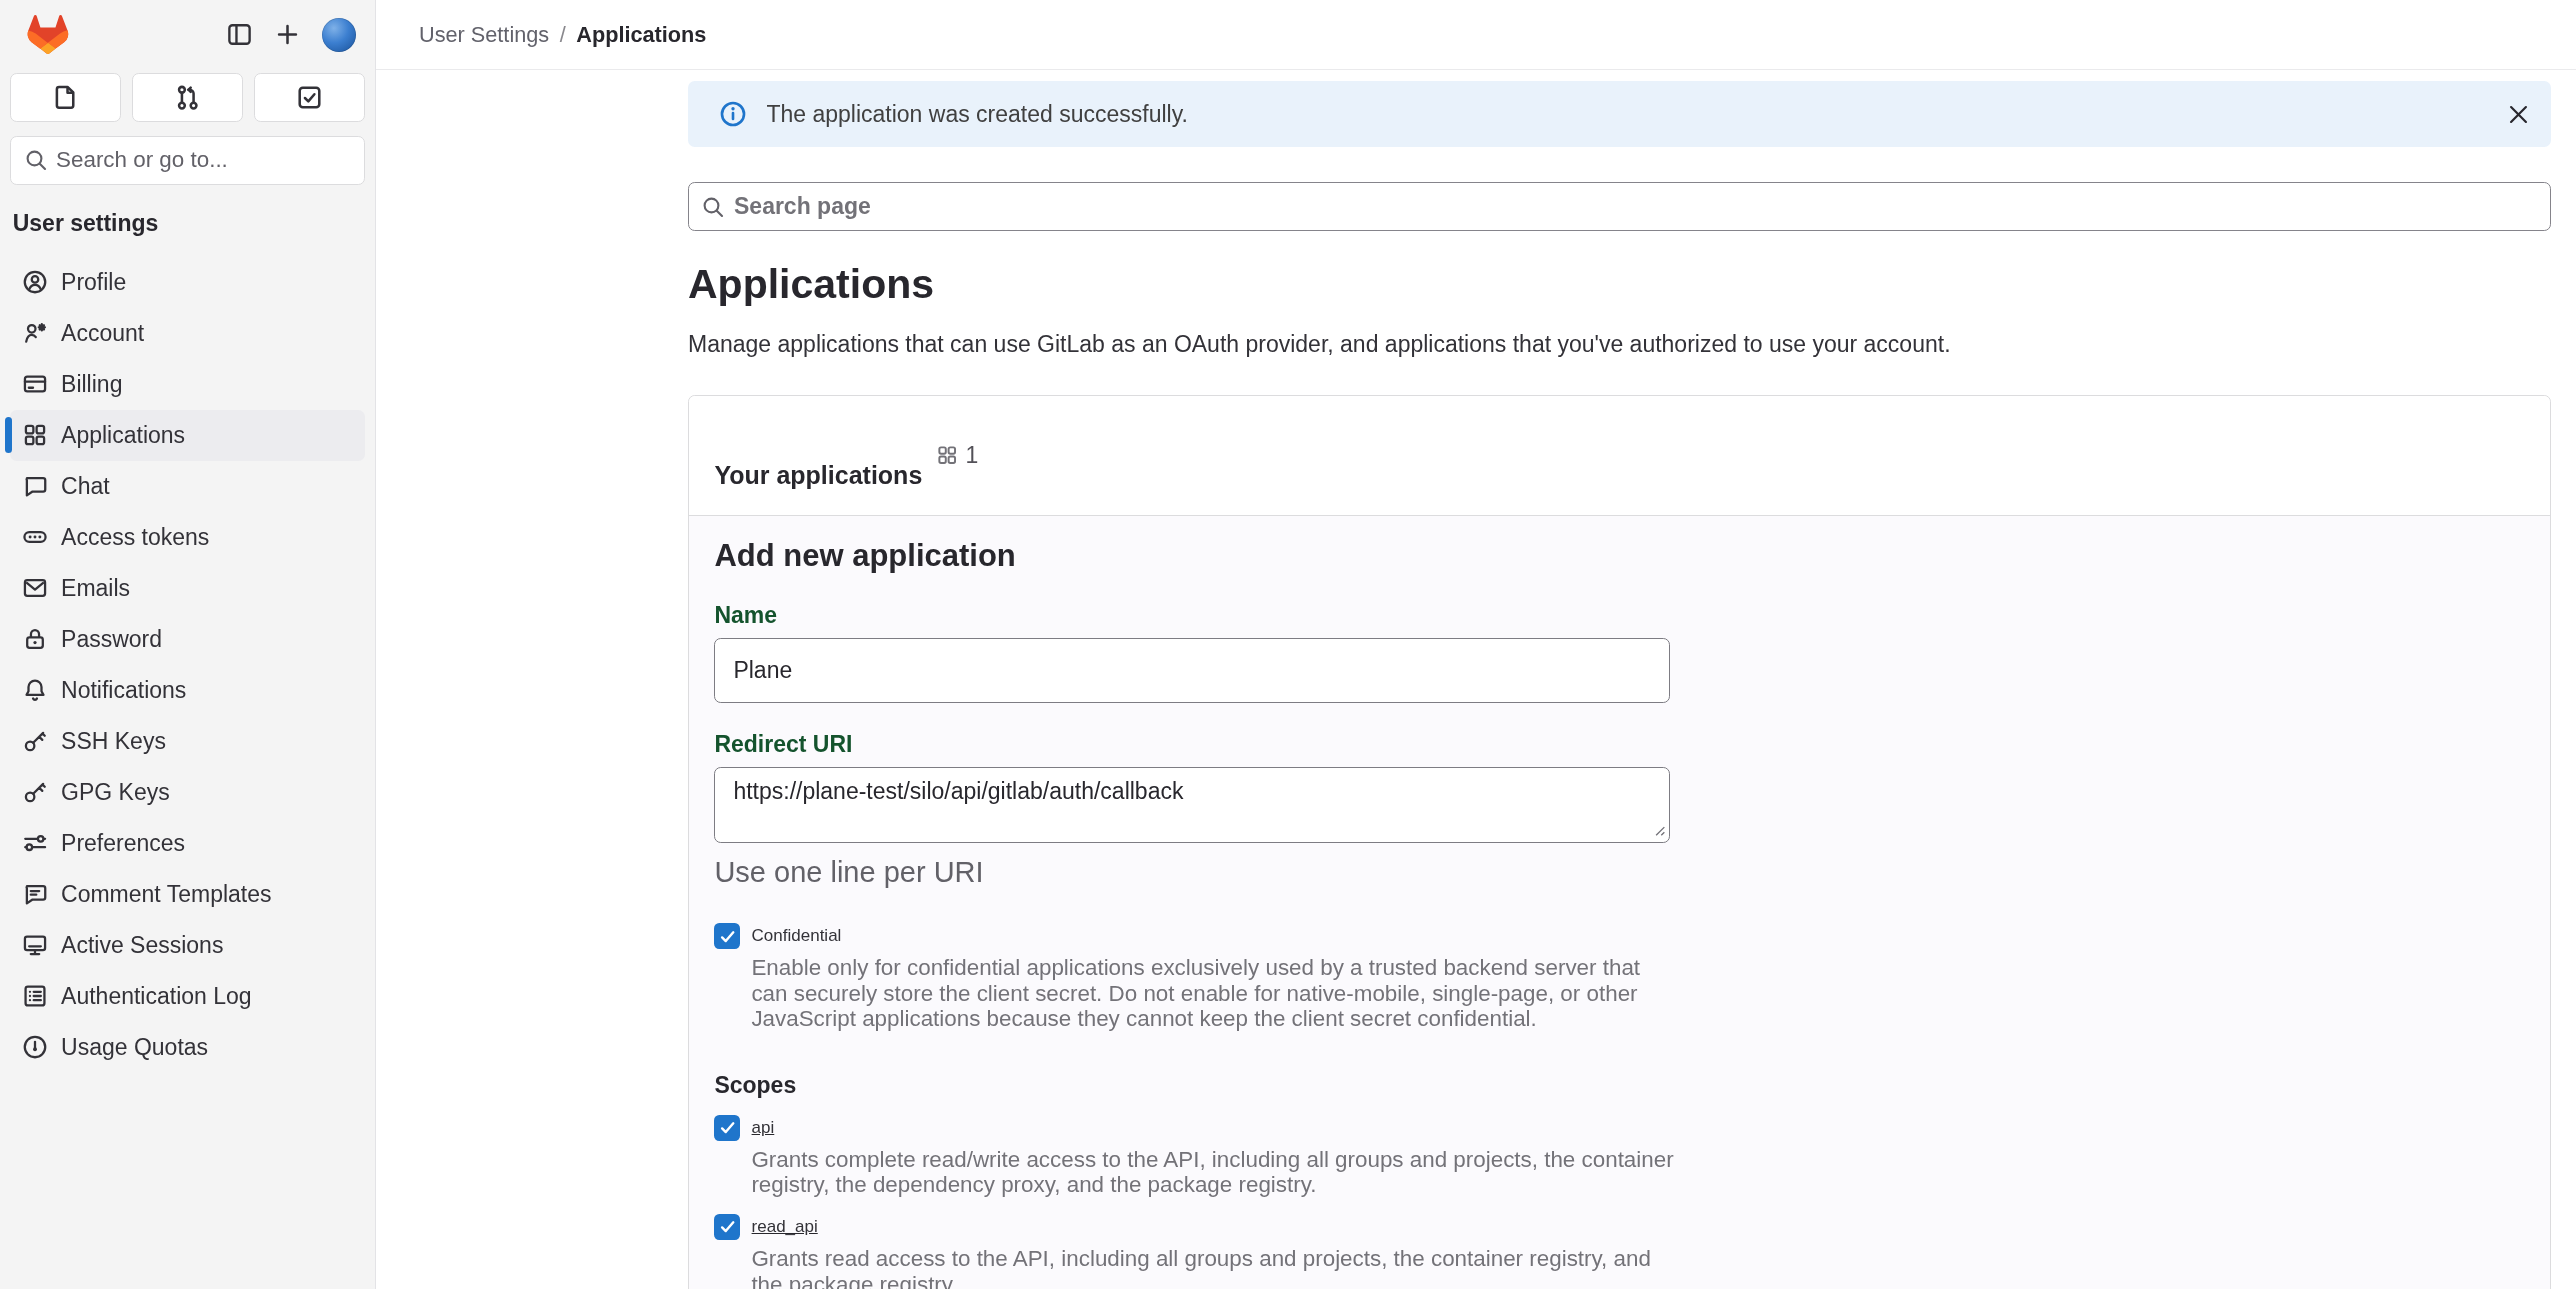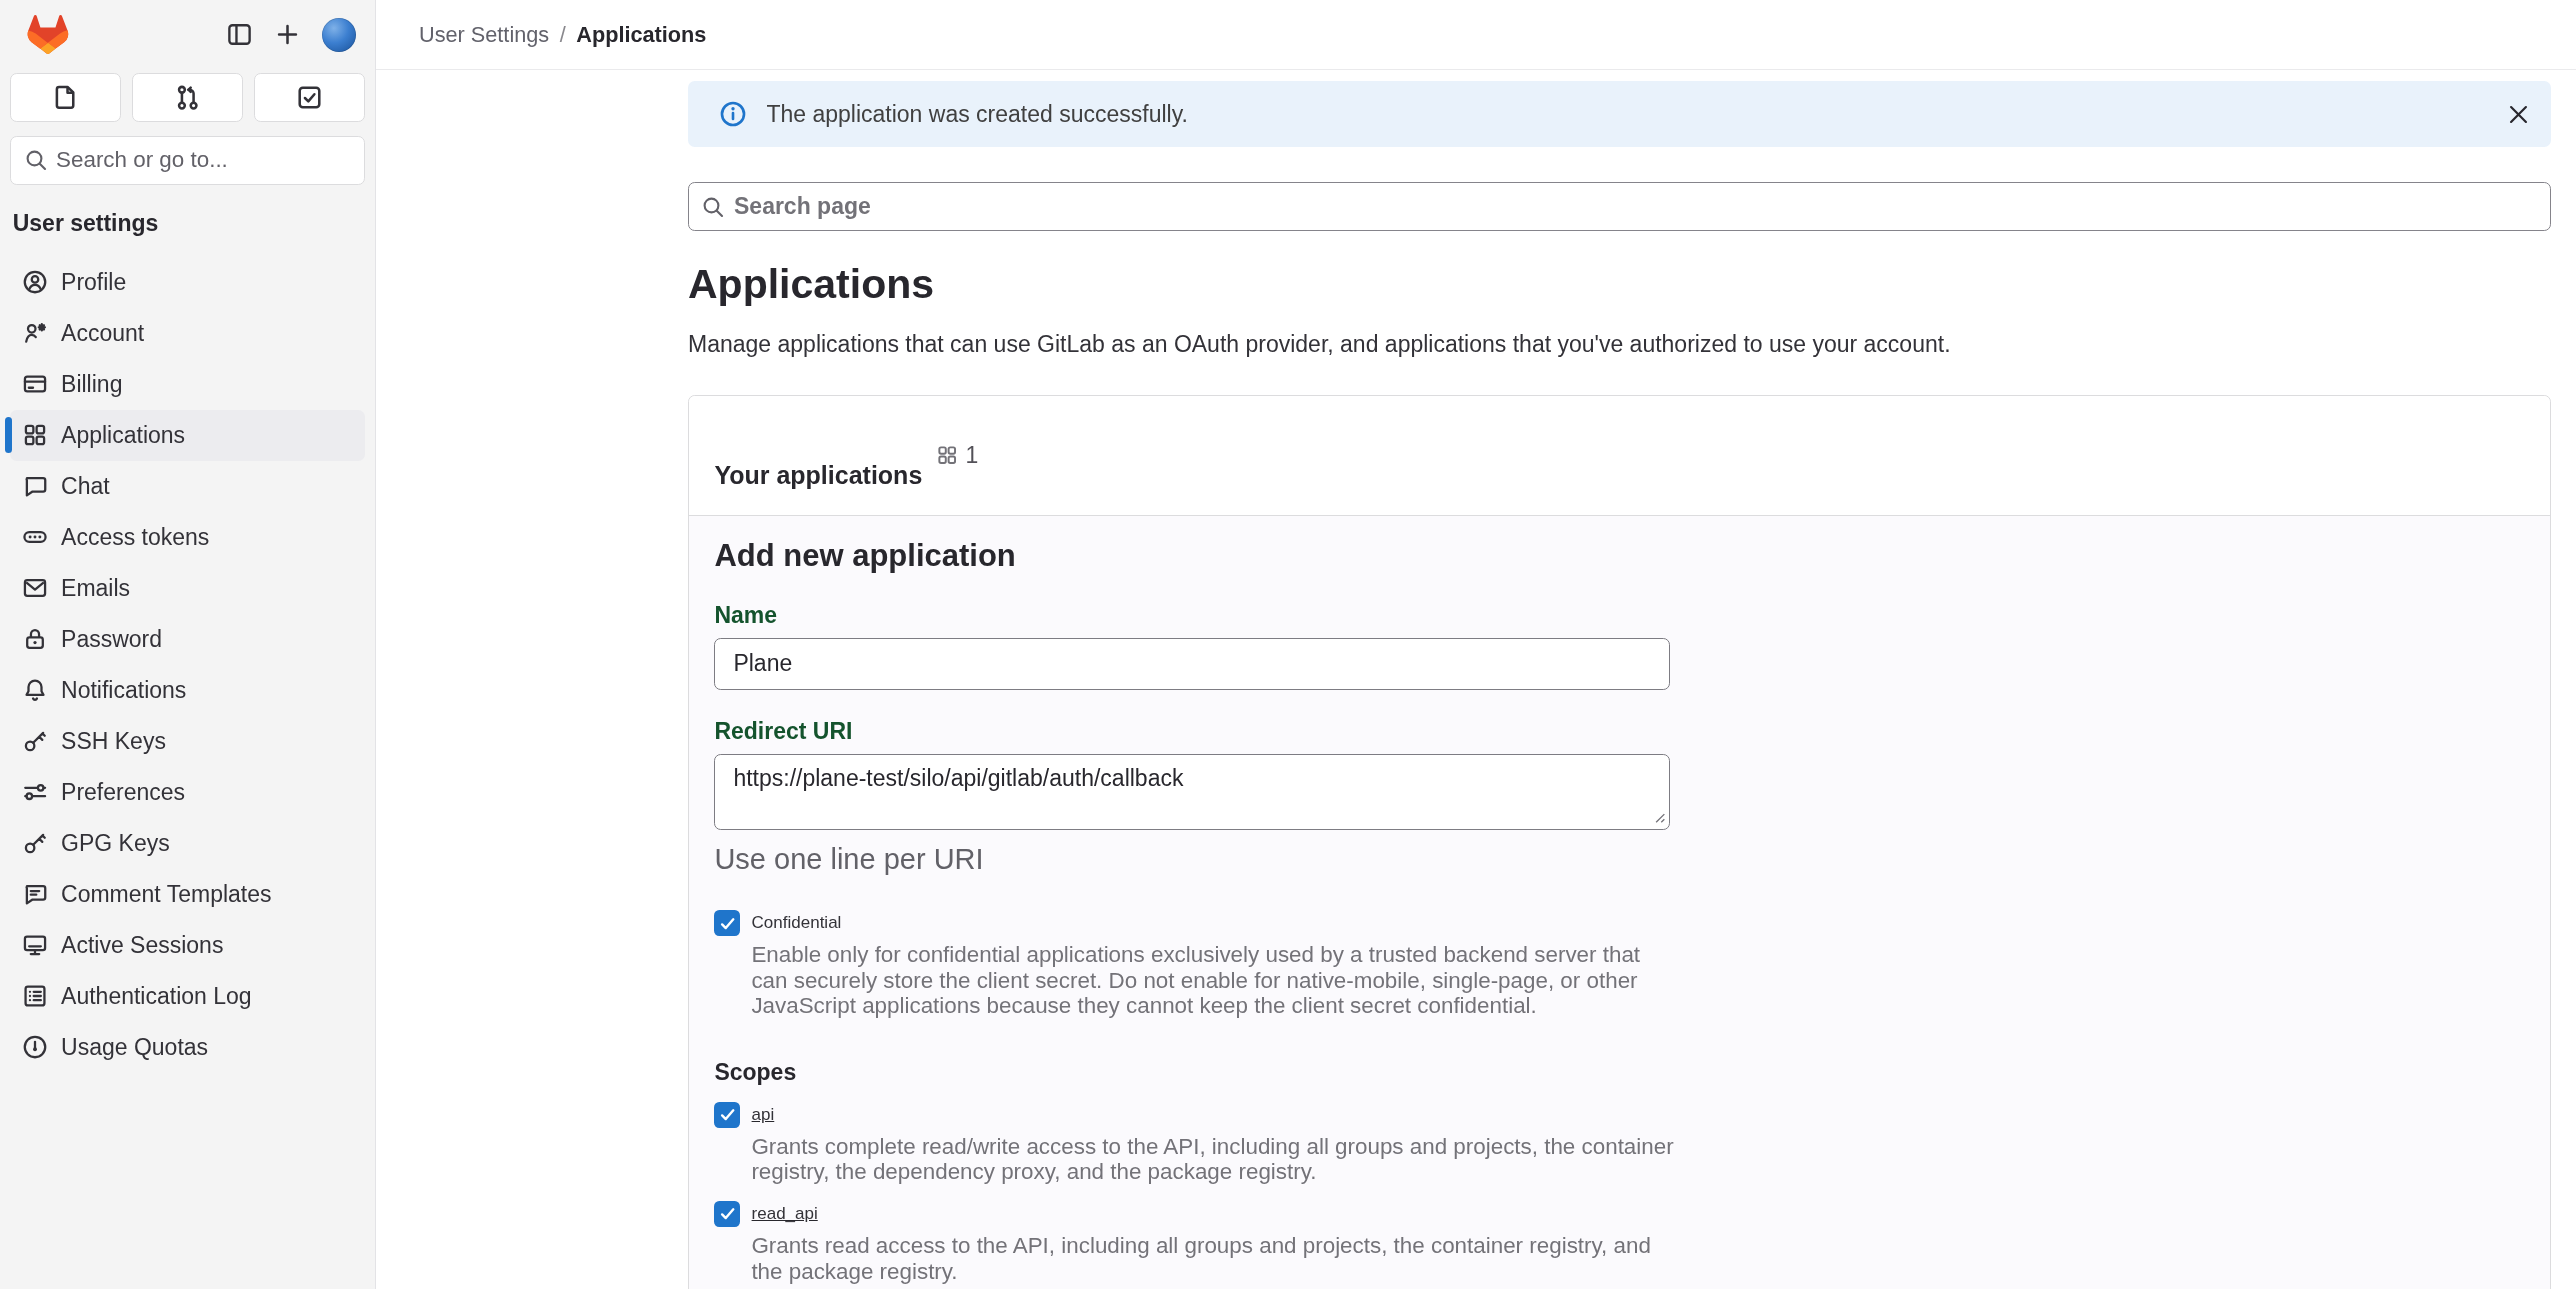--- a/index.html
+++ b/index.html
@@ -98,21 +98,21 @@
     border-bottom: 1.5px solid #dcdcde; border-radius: 6.7px 6.7px 0 0;
   }
   .card-title { font-size: 25px; font-weight: 600; color: #28272d; margin-top: 40px; }
   .count-icon { width: 22.4px; height: 22.4px; color: #737278; margin-left: 13.4px; }
   .count { font-size: 23px; color: #535158; margin-left: 7.5px; }
   .card-body { background: #fbfafd; padding: 22.4px 25.4px 60px; min-height: 897px; }
 
   .form-heading { font-size: 31px; font-weight: 600; color: #28272d; }
   .form-label { margin-top: 28px; font-size: 23px; font-weight: 600; color: #14532d; }
   .text-input {
-    display: block; margin-top: 9px; width: 956px; height: 52px;
+    display: block; margin-top: 9px; width: 956px; height: 65px;
     border: 1.5px solid #7d7c83; border-radius: 6.7px; background: #fff;
     font-size: 23px; font-family: "Liberation Sans", sans-serif;
     color: #28272d; padding: 0 18px; outline: none;
   }
   .ta-wrap { position: relative; width: 956px; margin-top: 9px; }
   .textarea {
     display: block; width: 956px; height: 76px; resize: none;
     border: 1.5px solid #7d7c83; border-radius: 6.7px; background: #fff;
     font-size: 23px; font-family: "Liberation Sans", sans-serif;
     color: #28272d; padding: 10.5px 18px; outline: none; overflow: hidden;
@@ -264,33 +264,33 @@
     </li>
     <li class="nav-item">
       <svg class="nav-icon" viewBox="0 0 16 16" fill="none" stroke="currentColor" stroke-width="1.4" stroke-linecap="round">
         <circle cx="5" cy="11" r="2.6"></circle>
           <path d="M6.9 9.1L13 3M10.6 5.4l1.9 1.9M12.6 3.4l1.4 1.4"></path>
       </svg>
       <span>SSH Keys</span>
     </li>
     <li class="nav-item">
       <svg class="nav-icon" viewBox="0 0 16 16" fill="none" stroke="currentColor" stroke-width="1.4" stroke-linecap="round">
+        <circle cx="5" cy="11" r="2.6"></circle>
+          <path d="M6.9 9.1L13 3M10.6 5.4l1.9 1.9M12.6 3.4l1.4 1.4"></path>
+      </svg>
+      <span>GPG Keys</span>
+    </li>
+    <li class="nav-item">
+      <svg class="nav-icon" viewBox="0 0 16 16" fill="none" stroke="currentColor" stroke-width="1.4" stroke-linecap="round">
         <path d="M2 5.4h7.6M13.4 5.4h.8"></path>
           <circle cx="11.5" cy="5.4" r="1.7"></circle>
         <path d="M2 10.6h.8M6.4 10.6h7.8"></path>
           <circle cx="4.5" cy="10.6" r="1.7"></circle>
       </svg>
       <span>Preferences</span>
-    </li>
-    <li class="nav-item">
-      <svg class="nav-icon" viewBox="0 0 16 16" fill="none" stroke="currentColor" stroke-width="1.4" stroke-linecap="round">
-        <circle cx="5" cy="11" r="2.6"></circle>
-          <path d="M6.9 9.1L13 3M10.6 5.4l1.9 1.9M12.6 3.4l1.4 1.4"></path>
-      </svg>
-      <span>GPG Keys</span>
     </li>
     <li class="nav-item">
       <svg class="nav-icon" viewBox="0 0 16 16" fill="none" stroke="currentColor" stroke-width="1.4" stroke-linejoin="round" stroke-linecap="round">
         <path d="M3 3.2h10a1.3 1.3 0 0 1 1.3 1.3v5.6a1.3 1.3 0 0 1-1.3 1.3H6.5L3 13.8V4.5A1.3 1.3 0 0 1 3 3.2z"></path>
         <path d="M5.4 6.2h5.2M5.4 8.4h3.4"></path>
       </svg>
       <span>Comment Templates</span>
     </li>
     <li class="nav-item">
       <svg class="nav-icon" viewBox="0 0 16 16" fill="none" stroke="currentColor" stroke-width="1.4" stroke-linecap="round">

